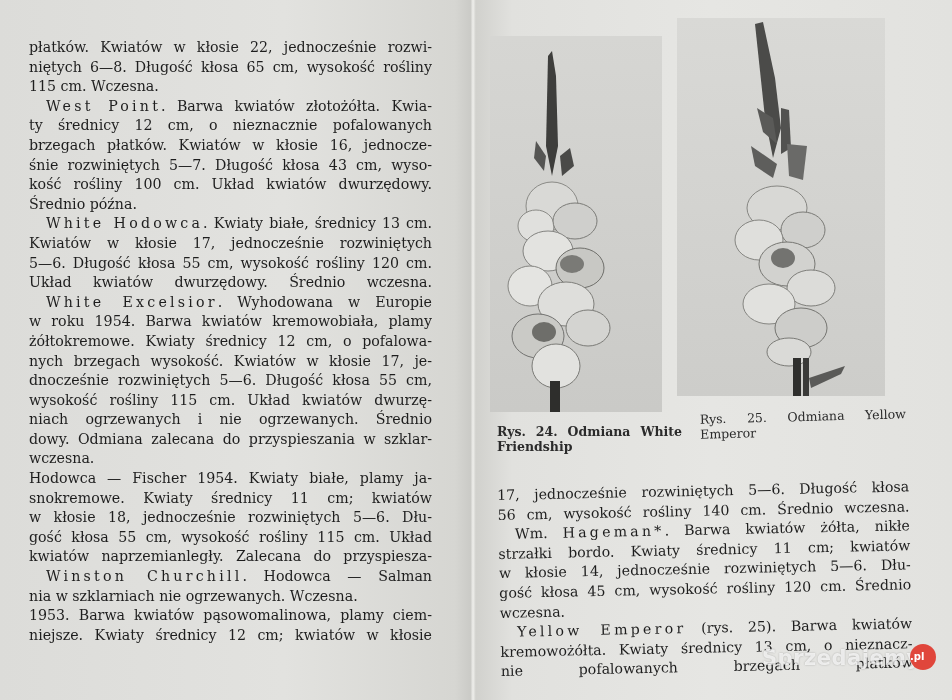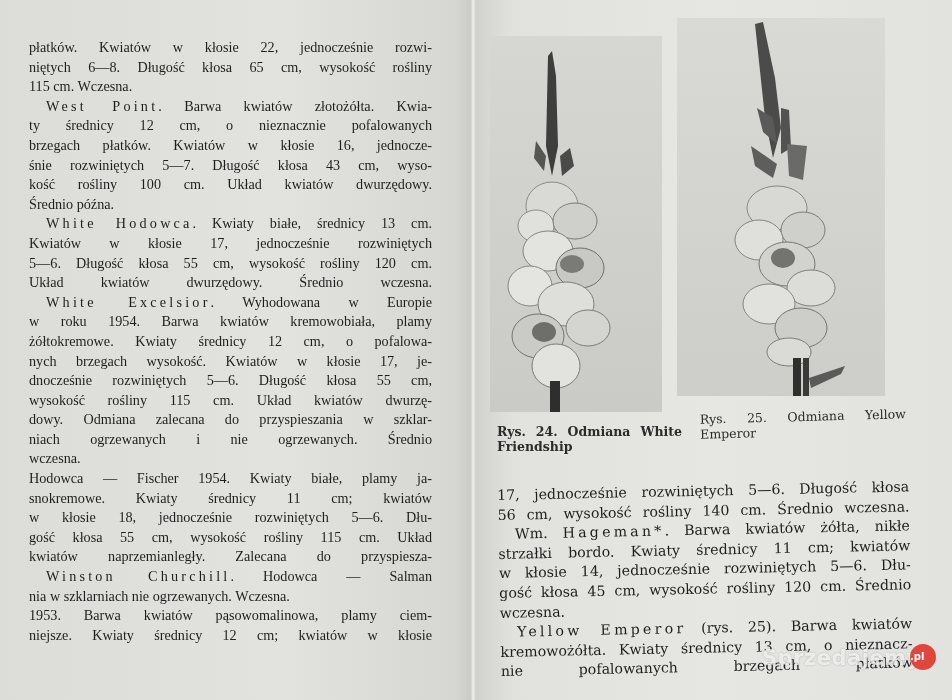--- a/index.html
+++ b/index.html
@@ -7,21 +7,21 @@
   body { position: relative; font-family: "DejaVu Serif", serif; color: #1e1e1e; }
 
   .dark-top { position: absolute; left: 330px; top: 0; width: 180px; height: 14px; background: #25282e; border-radius: 0 0 40px 40px; }
 
   .page { position: absolute; top: 0; height: 700px; }
   .page-left { left: 0; width: 474px; background: linear-gradient(90deg, #dcdcd9 0%, #e2e2df 60%, #d6d6d2 96%, #c8c8c4 100%); }
   .page-right { left: 474px; width: 478px; background: linear-gradient(90deg, #d0d0cc 0%, #e1e1de 8%, #e6e6e3 50%, #e2e2df 100%); }
   .gutter { position: absolute; left: 470px; top: 0; width: 6px; height: 700px; background: linear-gradient(90deg, #c4c4c0, #efefec, #cfcfcb); }
 
   .text-block { position: absolute; font-size: 14.2px; line-height: 19.6px; text-align: justify; }
-  .left-text { left: 29px; top: 38px; width: 403px; font-family: Liberation Serif, serif; }
+  .left-text { left: 29px; top: 38px; width: 403px; }
   .right-text { left: 497px; top: 486px; width: 412px; transform: rotate(-1.2deg); transform-origin: left top; }
 
   .line { display: block; text-align: justify; text-align-last: justify; white-space: nowrap; overflow: visible; height: 19.6px; }
   .line.last { text-align-last: left; }
   .line.indent { padding-left: 17px; }
   .spaced { letter-spacing: 3.2px; }
 
   .figure { position: absolute; background: #cfcfcc; overflow: hidden; }
   .fig-left { left: 490px; top: 36px; width: 172px; height: 376px; background: linear-gradient(180deg, #d6d6d3, #cacac7); }
   .fig-right { left: 677px; top: 18px; width: 208px; height: 378px; background: linear-gradient(180deg, #d9d9d6, #cdcdca); }
@@ -57,22 +57,22 @@
     <span class="line indent"><span class="spaced">White Hodowca</span><span>. Kwiaty białe, średnicy 13 cm.</span></span>
     <span class="line"><span>Kwiatów w kłosie 17, jednocześnie rozwiniętych</span></span>
     <span class="line"><span>5—6. Długość kłosa 55 cm, wysokość rośliny 120 cm.</span></span>
     <span class="line"><span>Układ kwiatów dwurzędowy. Średnio wczesna.</span></span>
     <span class="line indent"><span class="spaced">White Excelsior</span><span>. Wyhodowana w Europie</span></span>
     <span class="line"><span>w roku 1954. Barwa kwiatów kremowobiała, plamy</span></span>
     <span class="line"><span>żółtokremowe. Kwiaty średnicy 12 cm, o pofalowa-</span></span>
     <span class="line"><span>nych brzegach wysokość. Kwiatów w kłosie 17, je-</span></span>
     <span class="line"><span>dnocześnie rozwiniętych 5—6. Długość kłosa 55 cm,</span></span>
     <span class="line"><span>wysokość rośliny 115 cm. Układ kwiatów dwurzę-</span></span>
+    <span class="line"><span>niach ogrzewanych i nie ogrzewanych. Średnio</span></span>
     <span class="line"><span>dowy. Odmiana zalecana do przyspieszania w szklar-</span></span>
-    <span class="line"><span>niach ogrzewanych i nie ogrzewanych. Średnio</span></span>
     <span class="line last"><span>wczesna.</span></span>
     <span class="line"><span>Hodowca — Fischer 1954. Kwiaty białe, plamy ja-</span></span>
     <span class="line"><span>snokremowe. Kwiaty średnicy 11 cm; kwiatów</span></span>
     <span class="line"><span>w kłosie 18, jednocześnie rozwiniętych 5—6. Dłu-</span></span>
     <span class="line"><span>gość kłosa 55 cm, wysokość rośliny 115 cm. Układ</span></span>
     <span class="line"><span>kwiatów naprzemianległy. Zalecana do przyspiesza-</span></span>
     <span class="line indent"><span class="spaced">Winston Churchill</span><span>. Hodowca — Salman</span></span>
     <span class="line last"><span>nia w szklarniach nie ogrzewanych. Wczesna.</span></span>
     <span class="line"><span>1953. Barwa kwiatów pąsowomalinowa, plamy ciem-</span></span>
     <span class="line"><span>niejsze. Kwiaty średnicy 12 cm; kwiatów w kłosie</span></span>

